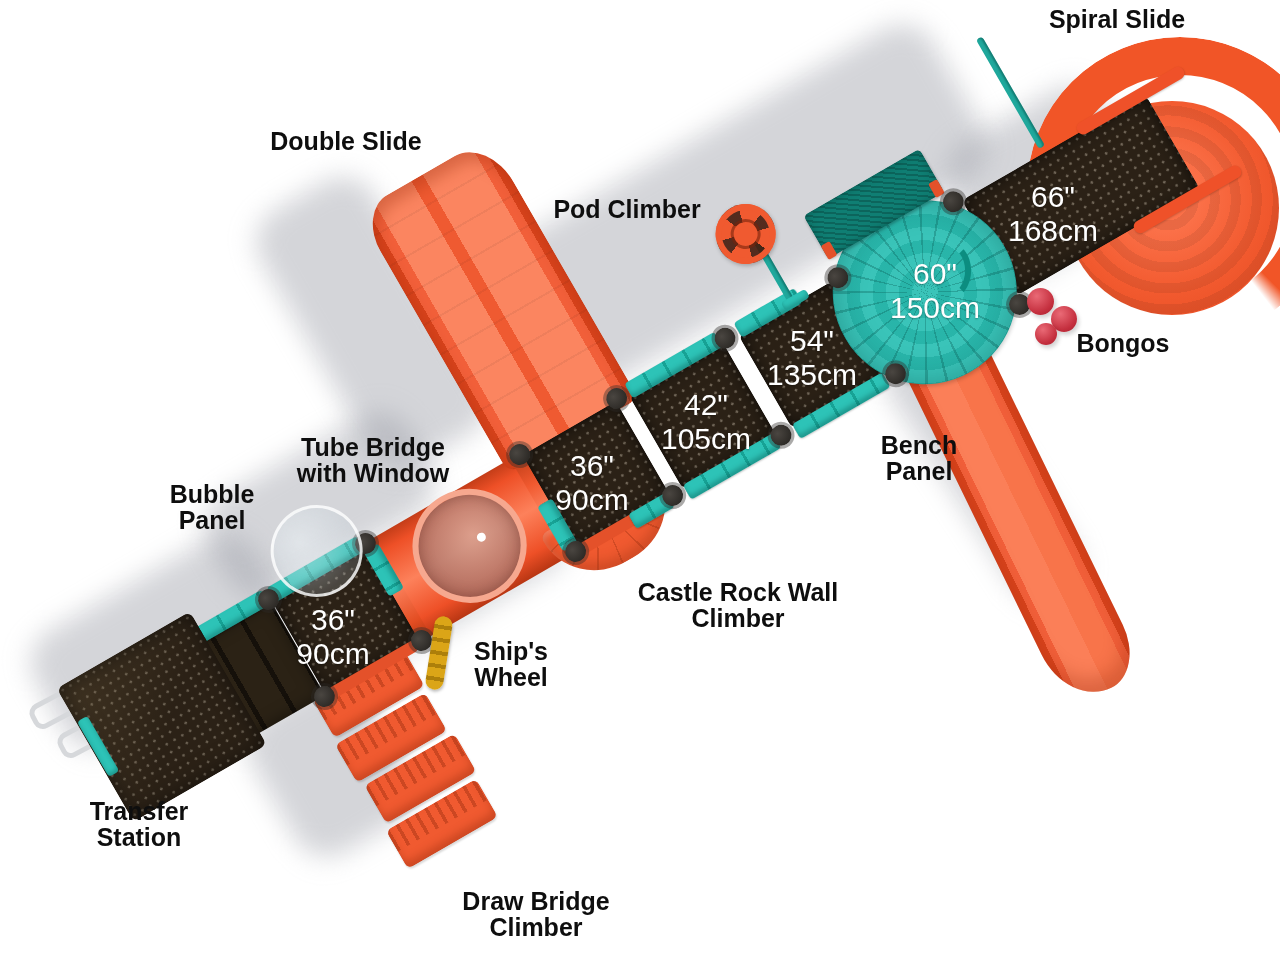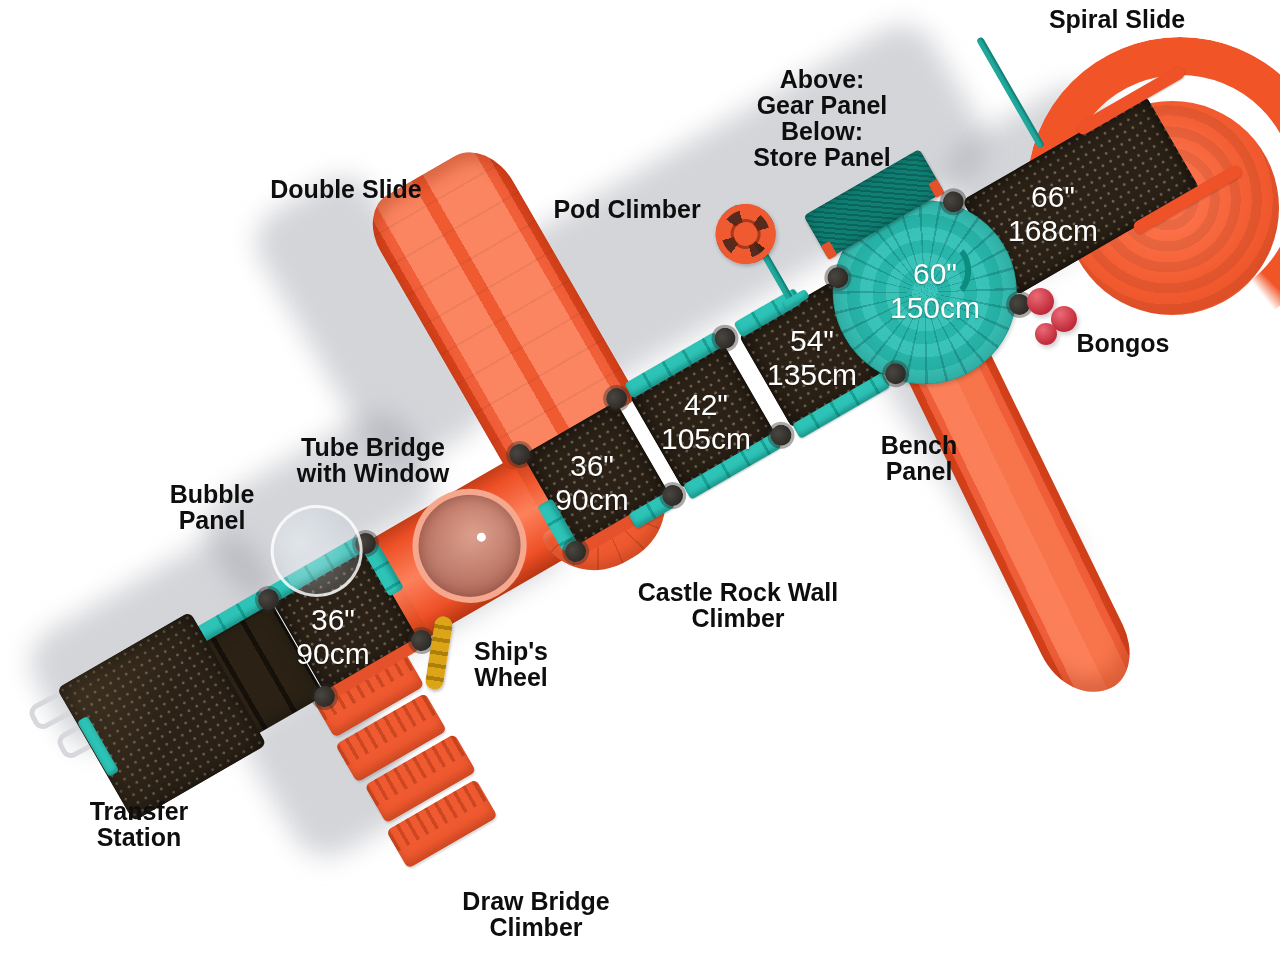--- a/index.html
+++ b/index.html
@@ -215,25 +215,21 @@
       <div class="clamp" style="left: 470px; top: 58px;"></div>
       <div class="clamp" style="left: 598px; top: -50px;"></div>
       <div class="clamp" style="left: 600px; top: 62px;"></div>
       <div class="clamp" style="left: 736px; top: -58px;"></div>
       <div class="clamp" style="left: 742px; top: 64px;"></div>
     </div>
 
   <div class="shipwheel" style="left:430px;top:616px;"></div>
 
   <div class="lbl" style="left:1117px;top:6px;">Spiral Slide</div>
-  <div class="lbl" style="left:346px;top:128px;margin-top:48px;">Double Slide</div>
-  <div class="lbl" style="left:822px;top:66px;">Above:
-Gear Panel
-Below:
-Store Panel</div>
+  <div class="lbl" style="left:346px;top:128px;">Double Slide</div>
   <div class="lbl" style="left:627px;top:196px;">Pod Climber</div>
   <div class="lbl" style="left:1123px;top:330px;">Bongos</div>
   <div class="lbl" style="left:373px;top:434px;">Tube Bridge
 with Window</div>
   <div class="lbl" style="left:212px;top:481px;">Bubble
 Panel</div>
   <div class="lbl" style="left:919px;top:432px;">Bench
 Panel</div>
   <div class="lbl" style="left:738px;top:579px;">Castle Rock Wall
 Climber</div>

